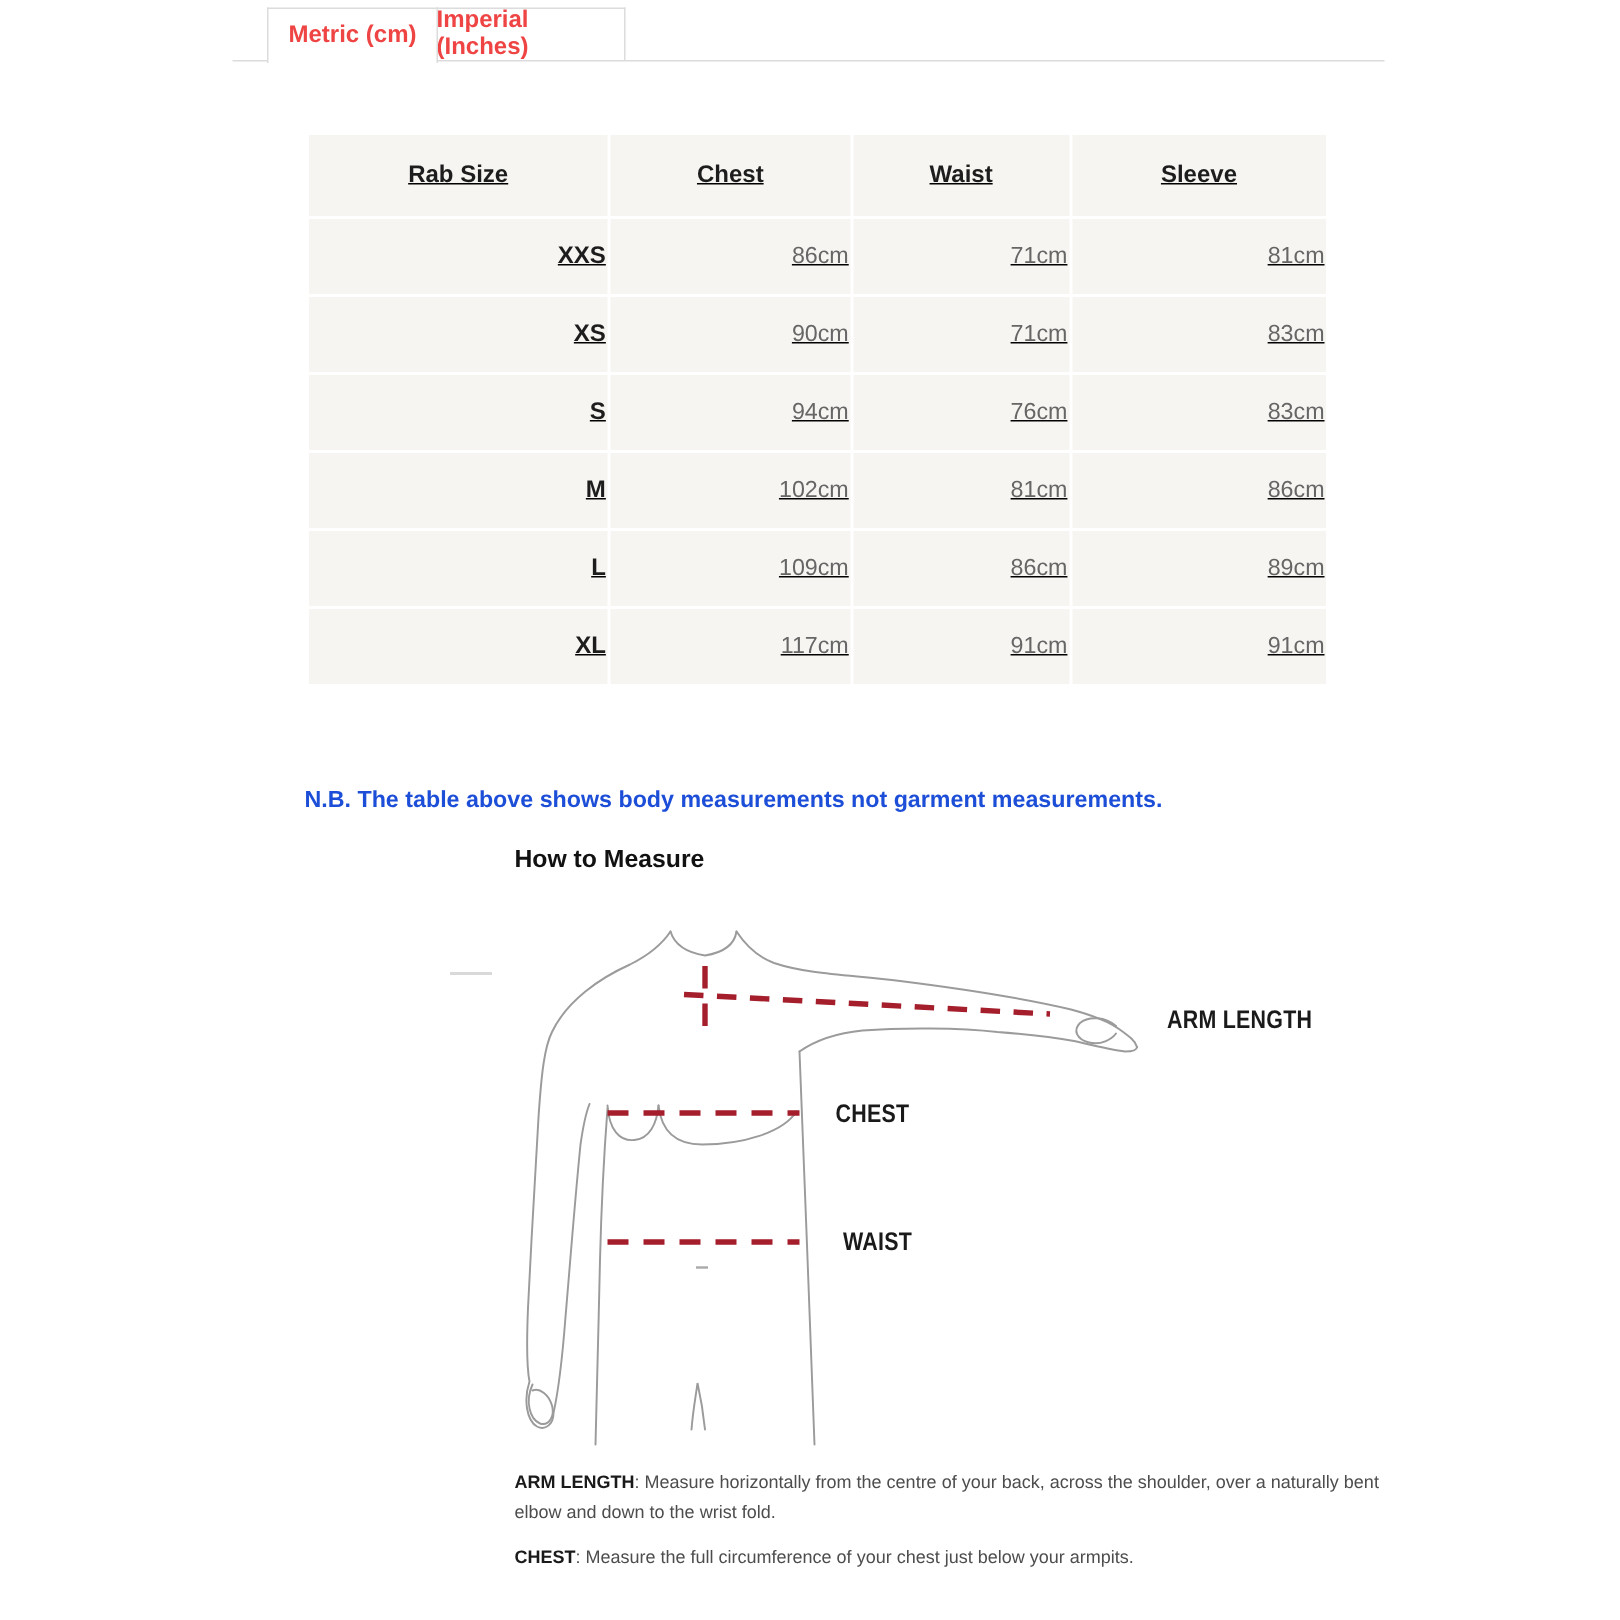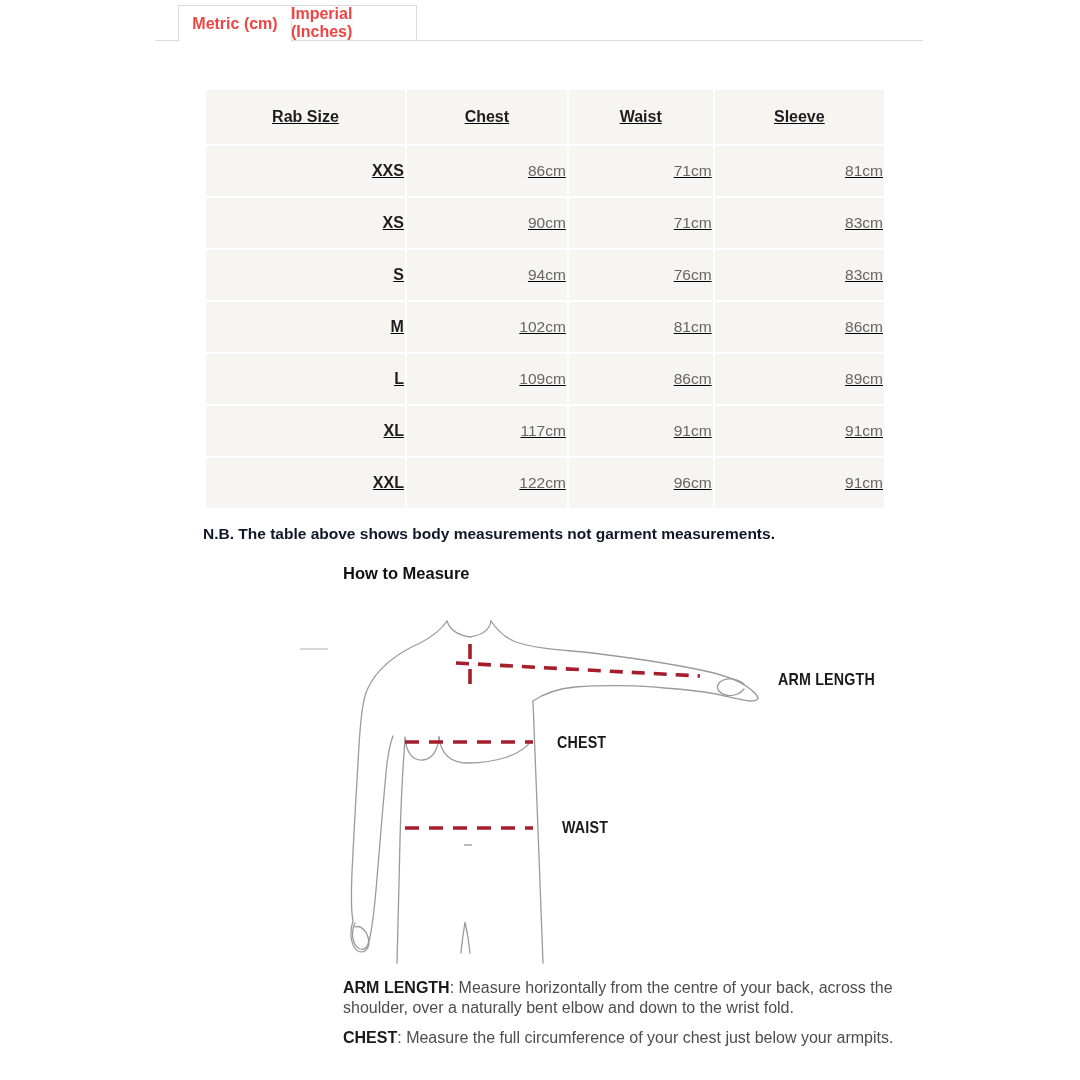--- a/index.html
+++ b/index.html
@@ -18,35 +18,35 @@
   
   .size-table-wrap{position:absolute;left:204px;top:88px;width:682px;text-decoration:underline;}
   table.size-table{width:100%;border-collapse:separate;border-spacing:2px;}
   table.size-table th{height:52px;background:#f7f5f2;font-size:16px;font-weight:bold;
        color:#1d1d1d;text-align:center;vertical-align:middle;}
   table.size-table td{height:48px;background:#f7f5f2;text-align:right;vertical-align:middle;}
   td.size-cell{font-size:16px;font-weight:bold;color:#1d1d1d;}
   td.value-cell{font-size:15.5px;color:#666666;}
 
   
-  .nb-note{position:absolute;left:203px;top:525px;font-size:15.5px;font-weight:bold;color:#0f172a;}
+  .nb-note{position:absolute;left:203px;top:525px;font-size:15.5px;font-weight:bold;color:#1d4ed8;}
   .htm-heading{position:absolute;left:343px;top:564px;font-size:16.5px;font-weight:bold;color:#111111;}
   .stray-line{position:absolute;left:300px;top:648px;width:28px;height:2px;background:#d9d9d9;}
 
   
   .figure-svg{position:absolute;left:330px;top:603px;width:450px;height:372px;}
   .diagram-label{position:absolute;font-size:17px;font-weight:bold;color:#1a1a1a;
        letter-spacing:.2px;transform:scaleX(.84);transform-origin:left center;white-space:nowrap;}
   .label-arm{left:778px;top:670px;}
   .label-chest{left:557px;top:733px;}
   .label-waist{left:562px;top:818px;}
 
   
   .instructions{position:absolute;left:343px;top:978px;width:586px;}
-  .instruction{margin:0 0 10px 0;font-size:16px;line-height:20px;color:#4d4d4d;}
+  .instruction{margin:0 0 10px 0;font-size:12px;line-height:20px;color:#4d4d4d;}
   .instruction strong{color:#1a1a1a;font-weight:bold;}
 </style>
 </head>
 <body>
 
 <div class="tabbar-line"></div>
 <div class="tab active">Metric (cm)</div>
 <div class="tab inactive">Imperial (Inches)</div>
 
 <div class="size-table-wrap">
@@ -93,26 +93,20 @@
         <tr>
           <td class="size-cell">L</td>
           <td class="value-cell">109cm</td>
           <td class="value-cell">86cm</td>
           <td class="value-cell">89cm</td>
         </tr>
         <tr>
           <td class="size-cell">XL</td>
           <td class="value-cell">117cm</td>
           <td class="value-cell">91cm</td>
-          <td class="value-cell">91cm</td>
-        </tr>
-        <tr>
-          <td class="size-cell">XXL</td>
-          <td class="value-cell">122cm</td>
-          <td class="value-cell">96cm</td>
           <td class="value-cell">91cm</td>
         </tr>
       </tbody>
   </table>
 </div>
 
 <div class="nb-note">N.B. The table above shows body measurements not garment measurements.</div>
 
 <div class="htm-heading">How to Measure</div>
 

